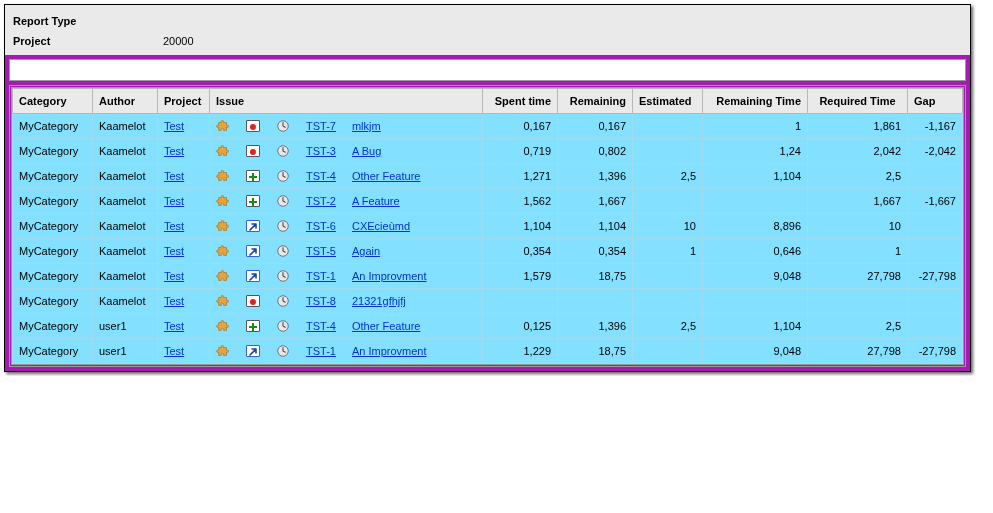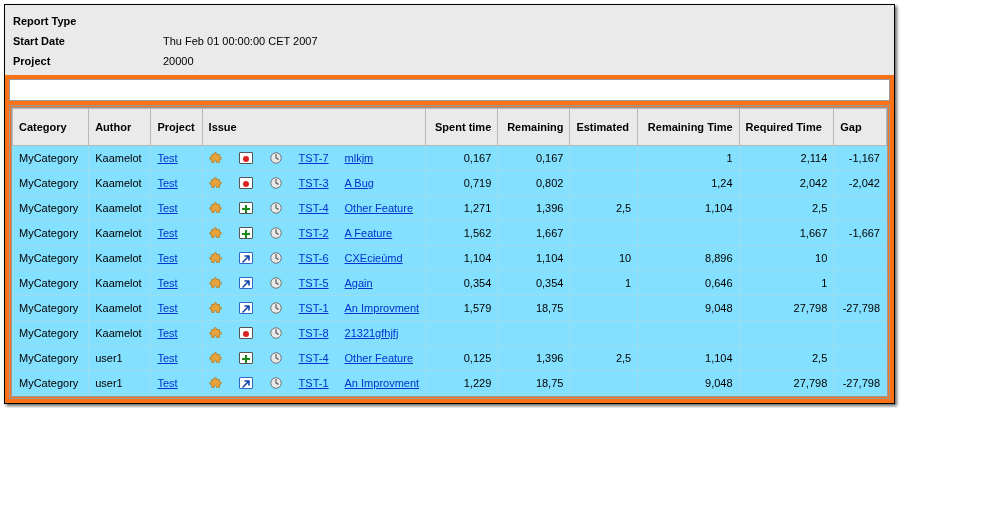--- a/index.html
+++ b/index.html
@@ -5,23 +5,23 @@
   * { box-sizing: border-box; }
   body {
     margin: 0;
     padding: 4px;
     font-family: Arial, Helvetica, sans-serif;
     font-size: 11px;
     background: #fff;
     color: #000;
   }
   .panel {
-    width: 891px;
+    width: 967px;
     border: 1px solid #000;
-    background: #f97316;
+    background: #a21caf;
     box-shadow: 2px 2px 3px rgba(0,0,0,0.6);
   }
   .meta {
     padding: 6px 8px 4px 8px;
     background: #eaeaea;
   }
   .meta-row {
     display: flex;
     padding: 4px 0;
   }
@@ -45,21 +45,21 @@
   table.report {
     width: 100%;
     border-collapse: collapse;
     font-size: 11px;
   }
   table.report th {
     text-align: left;
     font-weight: bold;
     background: #eaeaea;
     border: 1px solid #b8b8b8;
-    padding: 12px 6px;
+    padding: 6px 6px;
     white-space: nowrap;
   }
   table.report td {
     border: 1px solid #9fdcf0;
     padding: 5px 6px;
     background: #84e0ff;
     vertical-align: middle;
     white-space: nowrap;
   }
   table.report td.num { text-align: right; }
@@ -116,24 +116,20 @@
   td.num { }
 </style>
 </head>
 <body>
 
 <div class="panel">
 
   <div class="meta">
     <div class="meta-row">
       <div class="meta-label">Report Type</div>
-    </div>
-    <div class="meta-row">
-      <div class="meta-label">Start Date</div>
-      <div class="meta-value">Thu Feb 01 00:00:00 CET 2007</div>
     </div>
     <div class="meta-row">
       <div class="meta-label">Project</div>
       <div class="meta-value">20000</div>
     </div>
   </div>
 
   <div class="whitebar"></div>
 
   <div class="tbl-wrap">
@@ -142,21 +138,21 @@
       <thead>
         <tr>
           <th style="width:80px">Category</th>
           <th style="width:65px">Author</th>
           <th style="width:52px">Project</th>
           <th>Issue</th>
           <th style="width:75px;text-align:right">Spent time</th>
           <th style="width:75px;text-align:right">Remaining</th>
           <th style="width:70px;">Estimated</th>
           <th style="width:105px;text-align:right">Remaining Time</th>
-          <th style="width:100px;text-align:left">Required Time</th>
+          <th style="width:100px;text-align:center">Required Time</th>
           <th style="width:55px;text-align:left">Gap</th>
         </tr>
       </thead>
       <tbody id="report-body">
             <tr>
               <td>MyCategory</td>
               <td>Kaamelot</td>
               <td><a href="#" class="lnk">Test</a></td>
               <td>
                 <div class="issue-cell">
@@ -173,21 +169,21 @@
                     </svg>
                   </span>
                   <a href="#" class="lnk">TST-7</a> 
                   <a href="#" class="lnk">mlkjm</a>
                 </div>
               </td>
               <td class="num">0,167</td>
               <td class="num">0,167</td>
               <td class="num"></td>
               <td class="num">1</td>
-              <td class="num">2,114</td>
+              <td class="num">1,861</td>
               <td class="num">-1,167</td>
             </tr>
             <tr>
               <td>MyCategory</td>
               <td>Kaamelot</td>
               <td><a href="#" class="lnk">Test</a></td>
               <td>
                 <div class="issue-cell">
                   <span class="icon ico-puzzle">
                     <svg viewBox="0 0 16 16">

